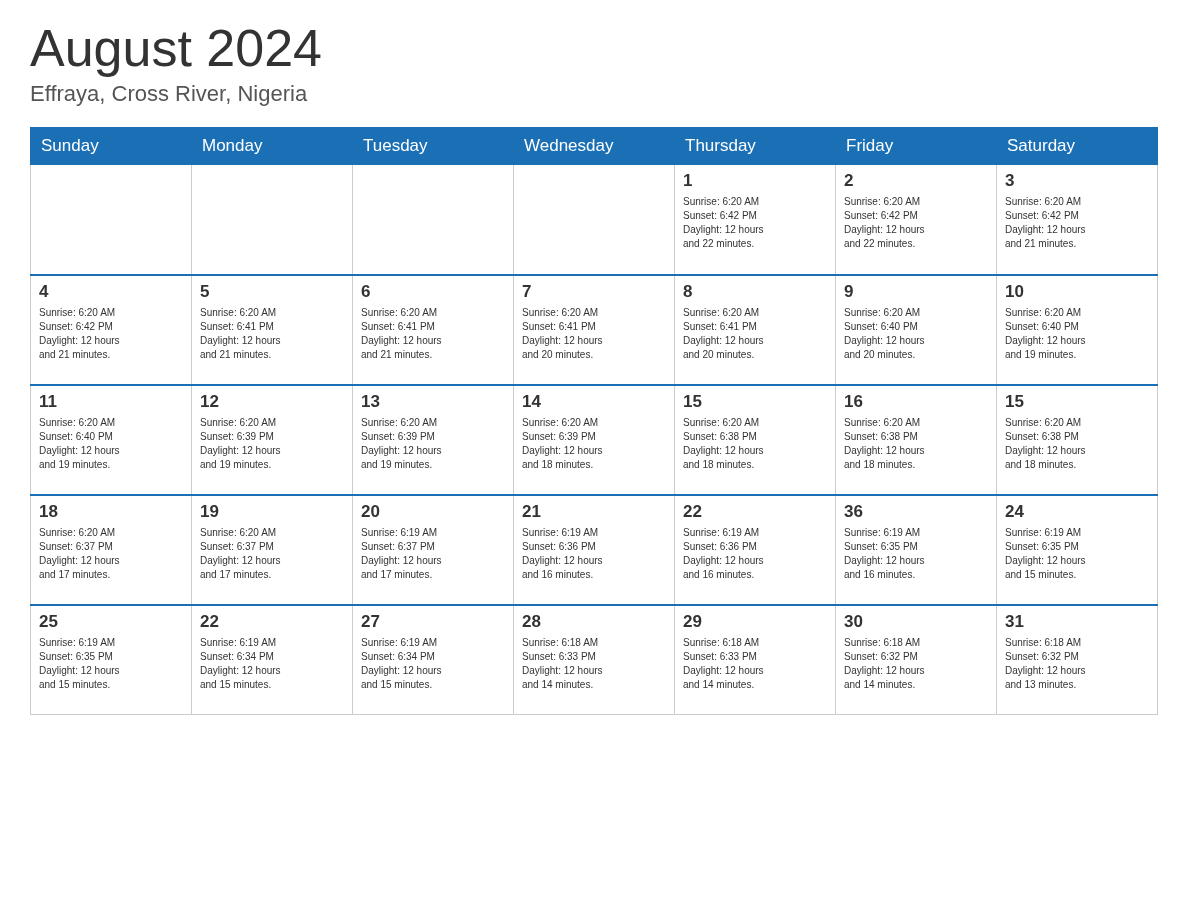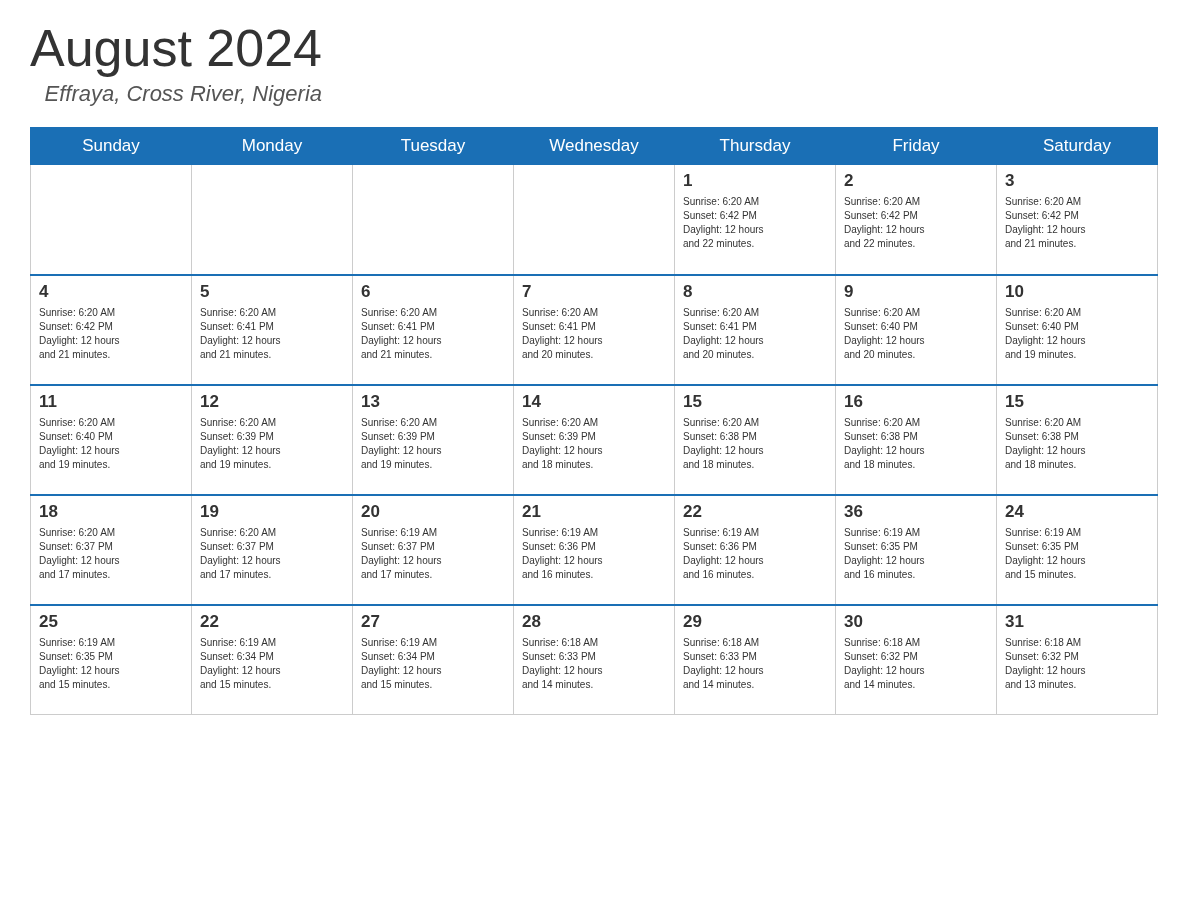--- a/index.html
+++ b/index.html
@@ -39,46 +39,45 @@
       width: 0;
       height: 0;
       border-left: 9px solid transparent;
       border-bottom: 16px solid #1a6fb5;
       margin-left: 2px;
       vertical-align: middle;
       position: relative;
       top: -2px;
     }
     .title-section {
-      text-align: right;
+      text-align: left;
     }
     .month-title {
       font-size: 52px;
       font-weight: normal;
       color: #333;
       line-height: 1.1;
     }
     .location {
       font-size: 22px;
       color: #555;
       margin-top: 4px;
-      font-style: italic;
     }
     .calendar {
       width: 100%;
       border-collapse: collapse;
       border: 1px solid #ccc;
     }
     .calendar th {
       background-color: #1a6fb5;
       color: #fff;
       font-size: 17px;
       font-weight: normal;
       padding: 8px 10px;
-      text-align: center;
+      text-align: left;
       border: 1px solid #1a6fb5;
     }
     .calendar td {
       vertical-align: top;
       border: 1px solid #ccc;
       padding: 6px 8px;
       width: calc(100% / 7);
       min-height: 110px;
       height: 110px;
     }

